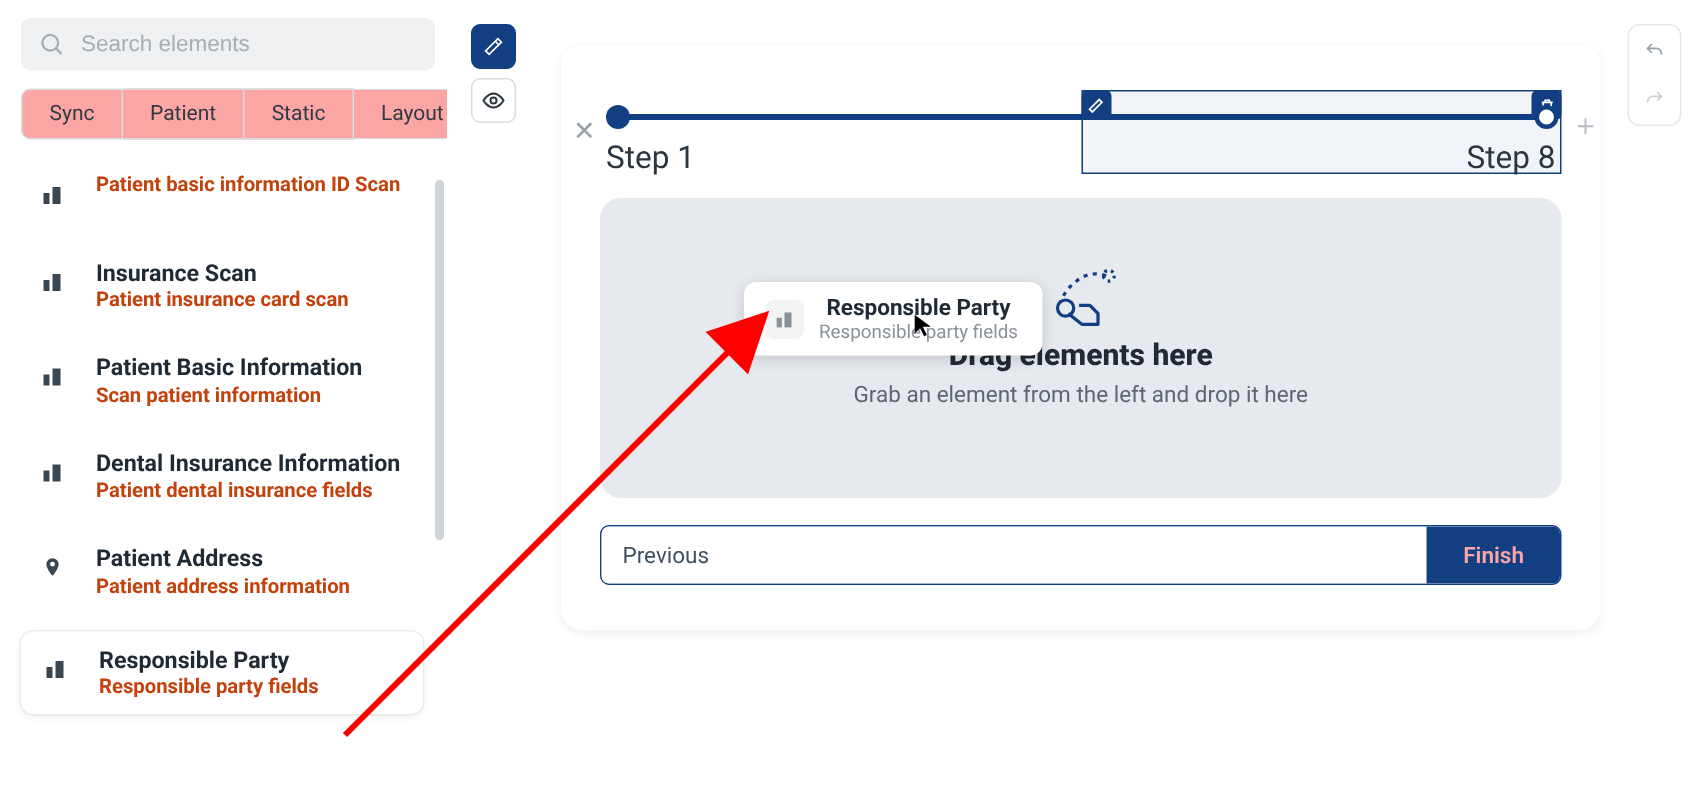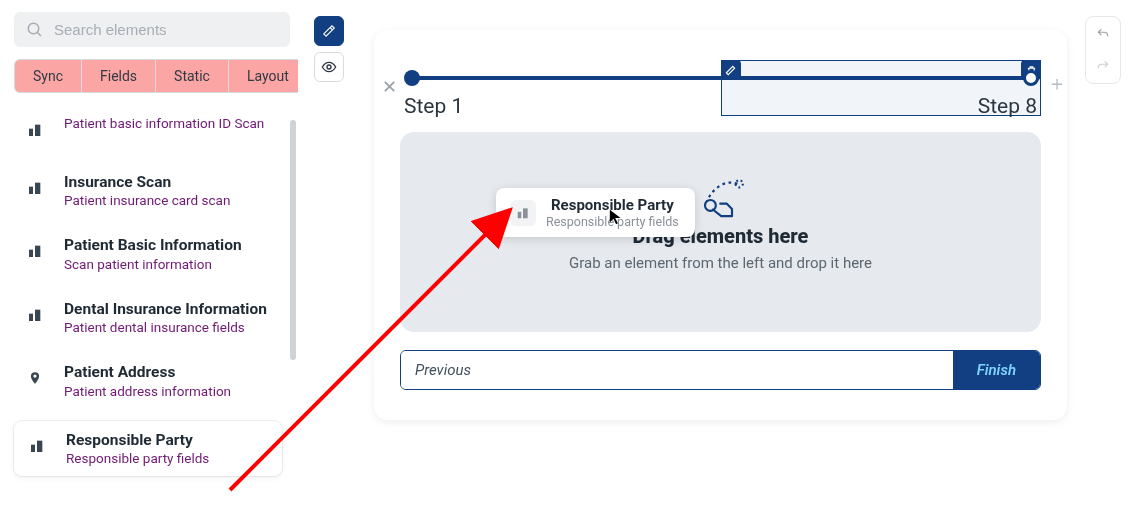--- a/index.html
+++ b/index.html
@@ -65,21 +65,21 @@
     background: #fff;
     padding: 10px 4px 10px 4px;
   }
   .el-icon {
     width: 30px; height: 30px; border-radius: 6px;
     display:flex; align-items:center; justify-content:center;
     color:#3a4652; background: transparent; flex-shrink:0;
     margin-left: 4px;
   }
   .el-text .title { font-weight: 700; font-size: 15.5px; color:#1f2a35; line-height:1.25; }
-  .el-text .desc  { font-size: 13.5px; color:#701a75; }
+  .el-text .desc  { font-size: 13.5px; color:#c2410c;font-weight:bold; }
 
   
   .sidebar::after{
     content:"";
     position:absolute; right:2px; top:120px; width:6px; height:240px;
     background:#cfd3d7; border-radius:3px;
   }
 
   
   .main {
@@ -183,28 +183,28 @@
   
   .cursor {
     position:absolute; top:76px; left:208px; width:18px; height:18px;
     pointer-events:none;
   }
 
   
   .nav-row {
     margin-top:18px;
     display:flex;
-    border:1px solid #123e82; border-radius:6px; overflow:hidden;font-style:italic;
+    border:1px solid #123e82; border-radius:6px; overflow:hidden;
   }
   .nav-row .prev {
     flex:1; padding:10px 14px; font-size:15px; color:#415060;
     background:#fff;
   }
   .nav-row .finish {
-    background:#123e82; color:#7dd3fc; font-weight:600;
+    background:#123e82; color:#fca5a5; font-weight:600;
     padding:10px 24px; font-size:15px; cursor:pointer;
   }
 
   
   .arrow {
     position:absolute; pointer-events:none;
     left:210px; top:190px; width:340px; height:320px;
     z-index:5;
   }
 </style>
@@ -217,21 +217,21 @@
     <div class="search">
       <svg width="18" height="18" viewBox="0 0 24 24" fill="none" stroke="currentColor" stroke-width="2">
           <circle cx="10" cy="10" r="7"></circle>
           <line x1="20" y1="20" x2="15" y2="15"></line>
         </svg>
       <input type="text" placeholder="Search elements" style="">
     </div>
 
     <div class="tabs">
       <div class="tab">Sync</div>
-      <div class="tab">Fields</div>
+      <div class="tab">Patient</div>
       <div class="tab">Static</div>
       <div class="tab">Layout</div>
     </div>
 
     <div class="elements">
       <div class="element-row">
         <span class="el-icon">
           <svg width="16" height="16" viewBox="0 0 24 24" fill="currentColor">
               <rect x="3" y="10" width="6" height="11"></rect>
               <rect x="12" y="4" width="8" height="17"></rect>

